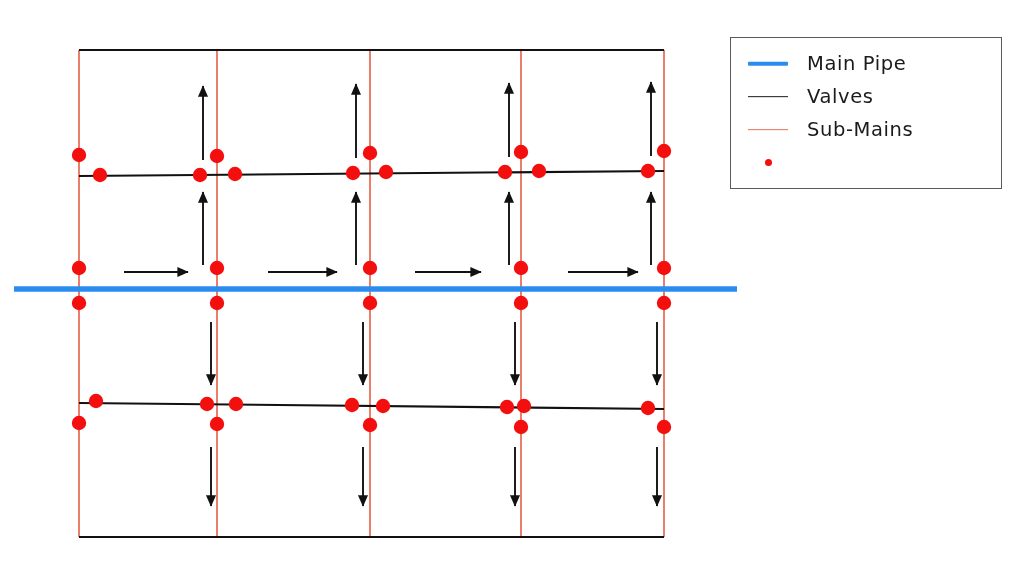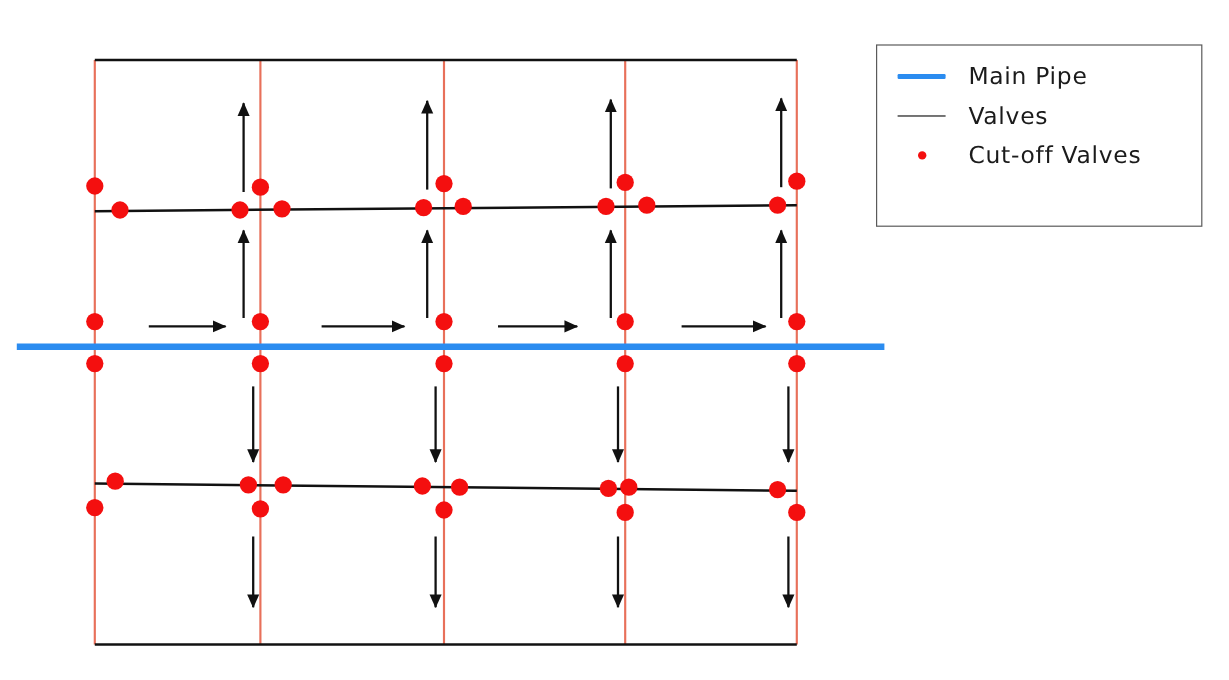--- a/index.html
+++ b/index.html
@@ -197,20 +197,25 @@
           <span class="legend-label">Main Pipe</span>
         </li>
         <li class="legend-row">
           <span class="legend-swatch">
             <span class="ln thin" style="background: rgb(27, 27, 27);"></span>
           </span>
           <span class="legend-label">Valves</span>
         </li>
         <li class="legend-row">
           <span class="legend-swatch">
+            <span class="ln thin" style="background: rgb(232, 112, 90);"></span>
+          </span>
+          <span class="legend-label">Sub-Mains</span>
+        </li>
+        <li class="legend-row">
+          <span class="legend-swatch">
             <span class="dot" style="background: rgb(244, 15, 15);"></span>
           </span>
-          <span class="legend-label">Cut-off Valves</span>
         </li>
       </ul>
   </div>
 
 </div>
 
 </body></html>

